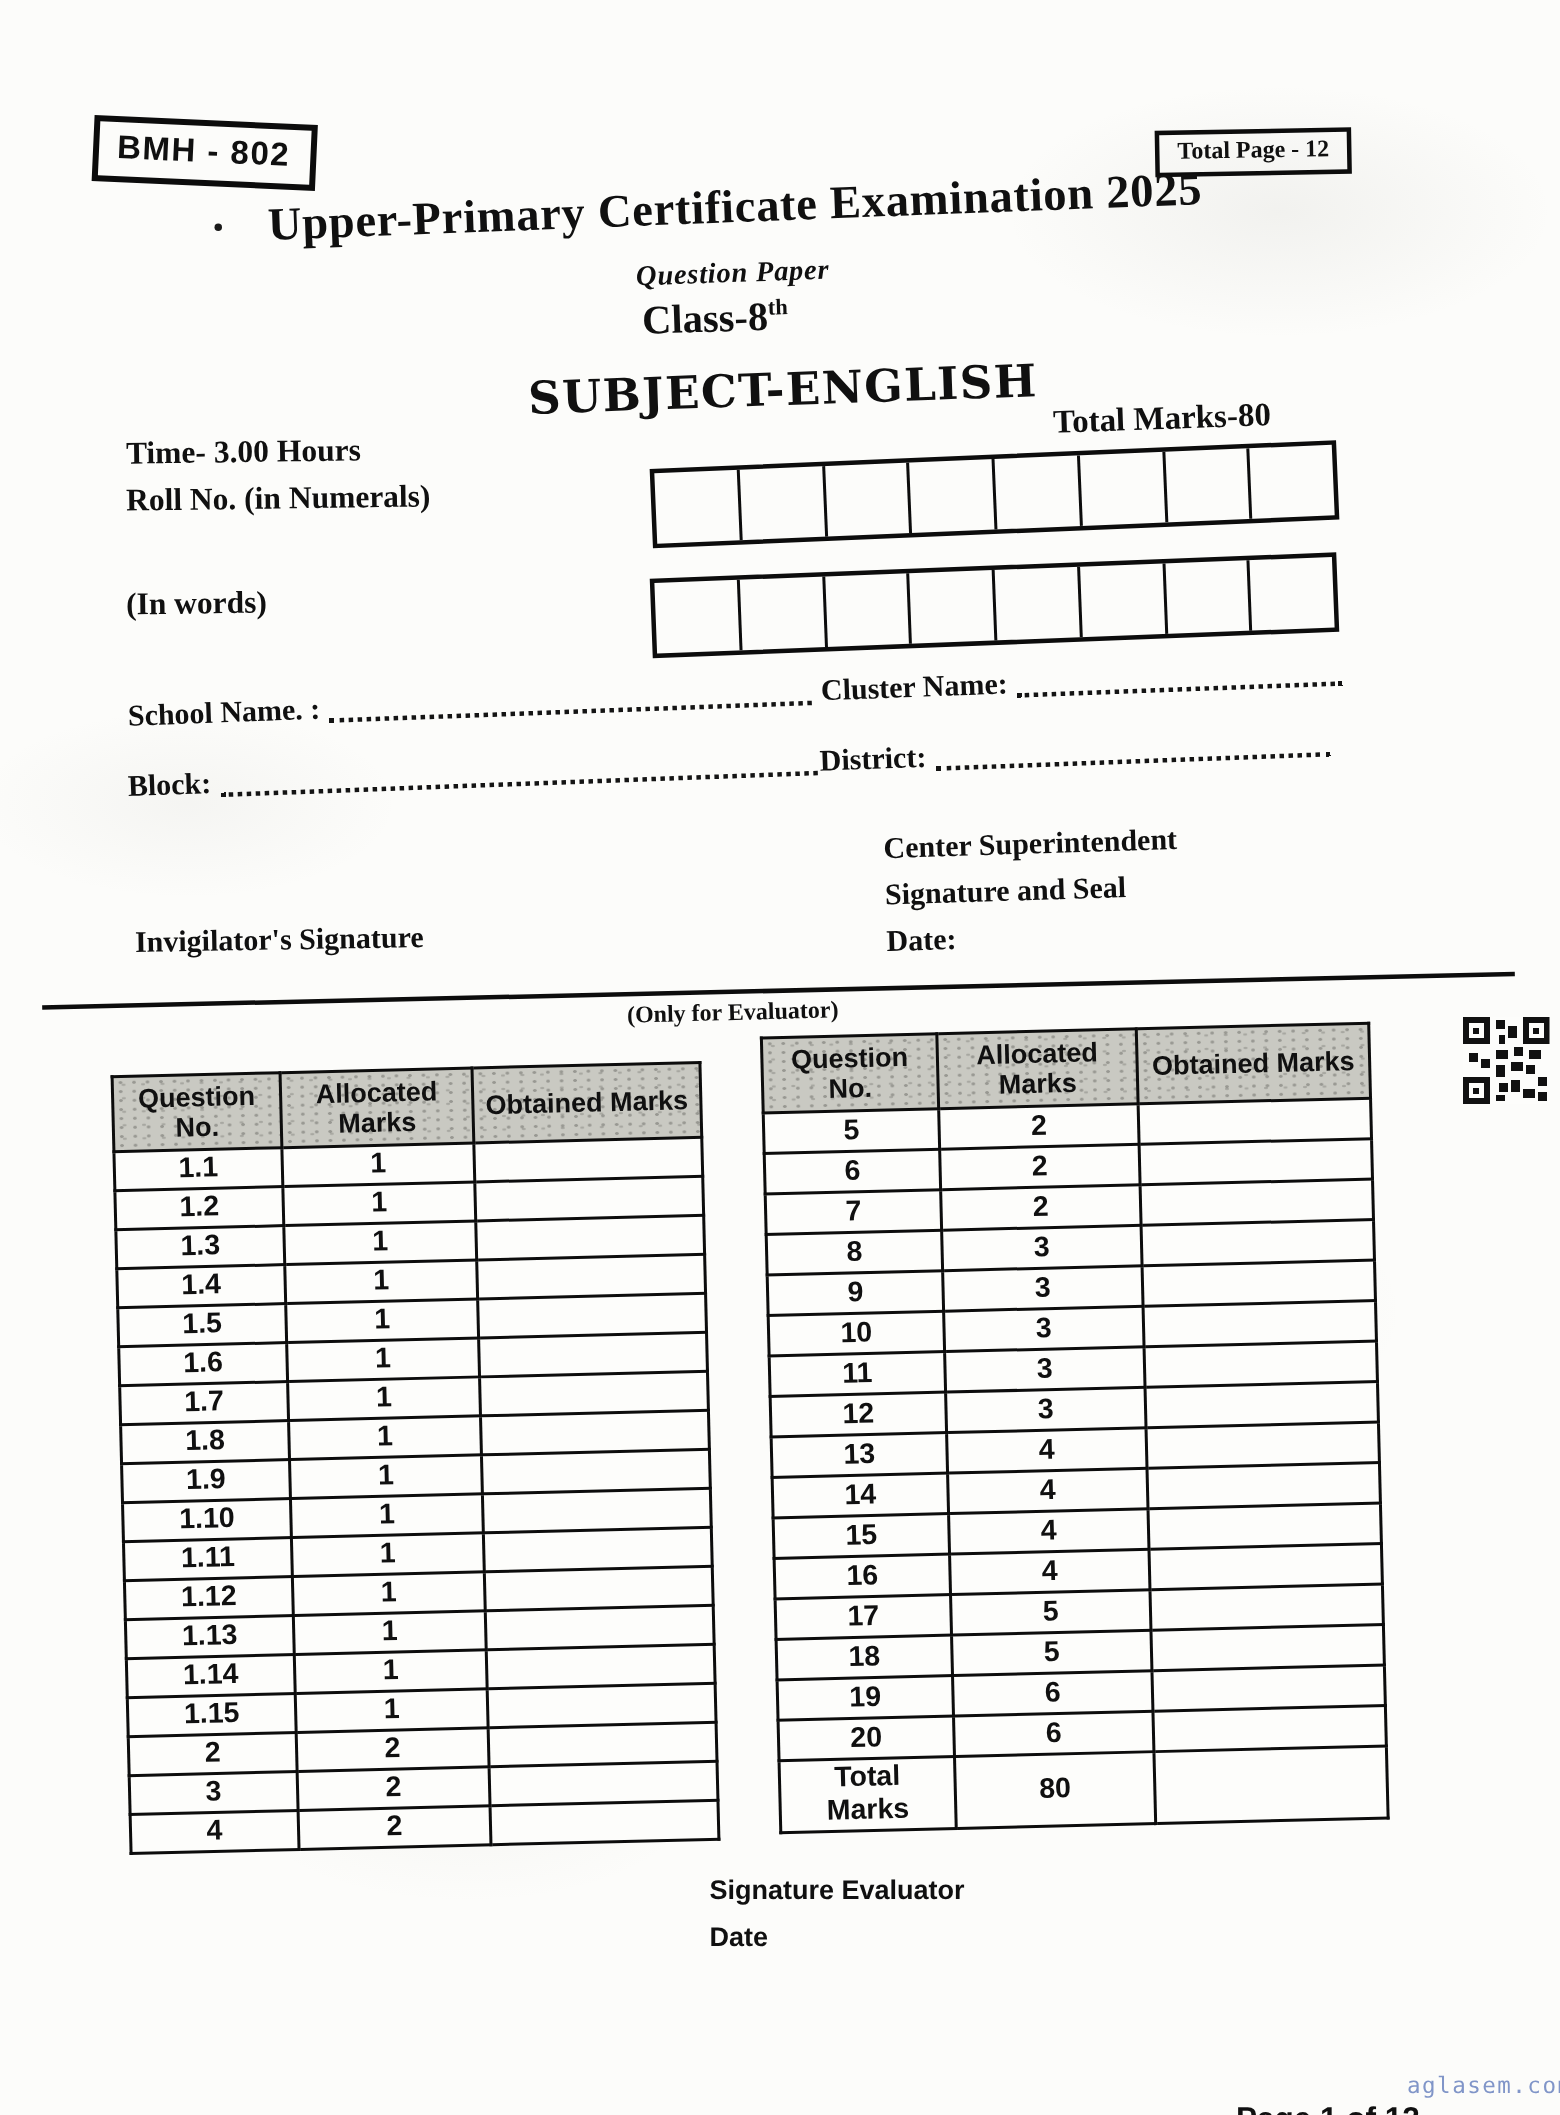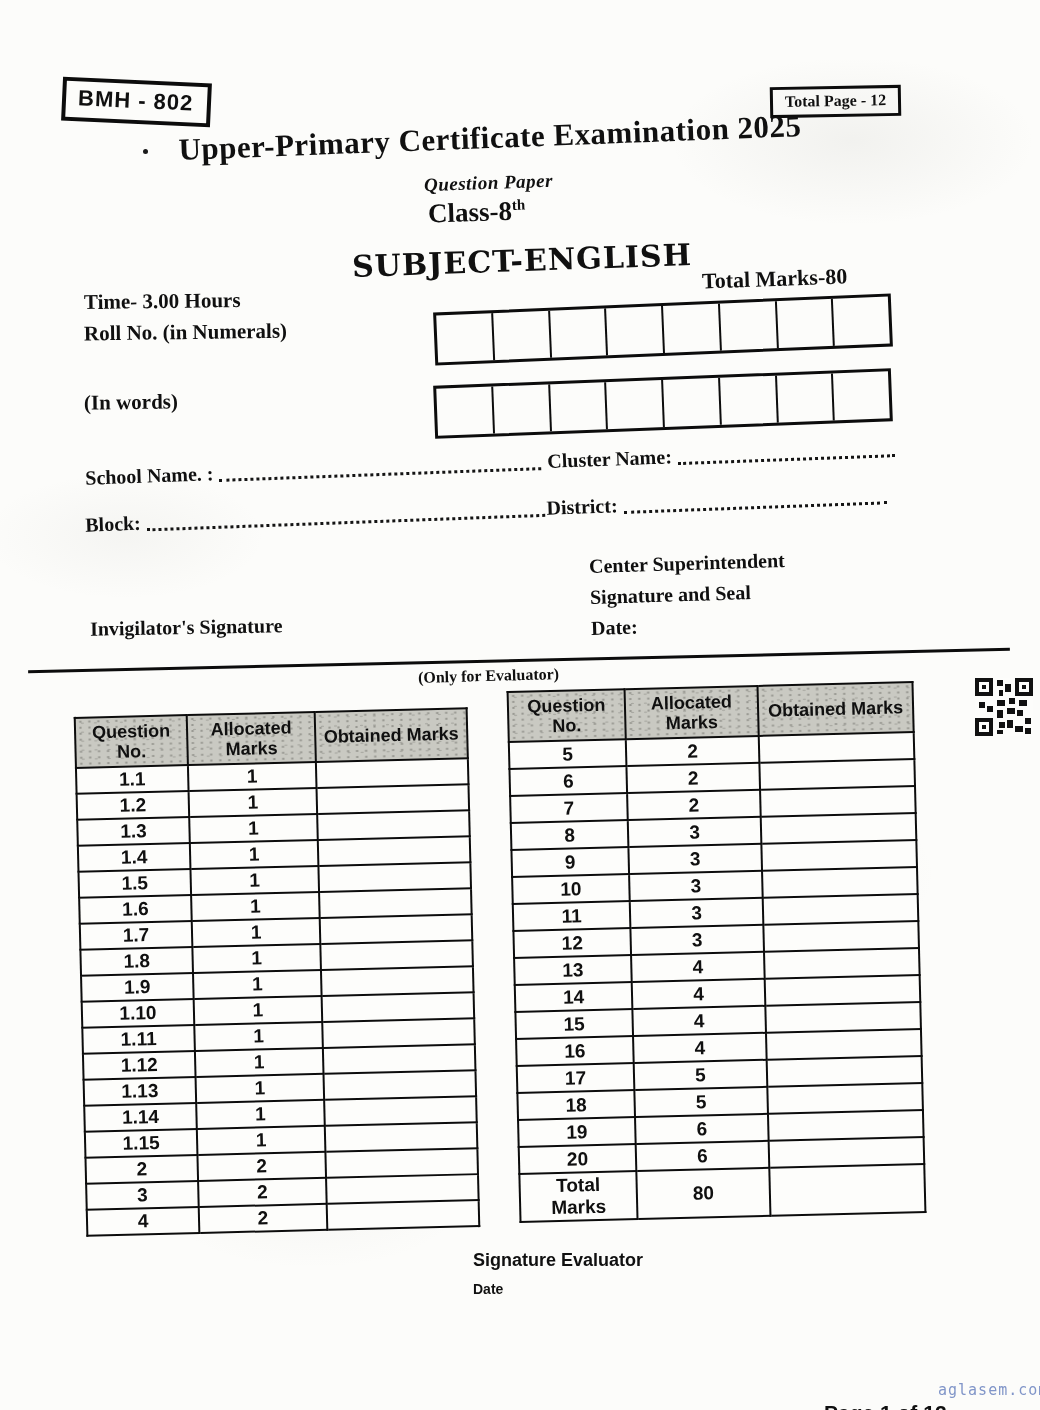--- a/index.html
+++ b/index.html
@@ -104,21 +104,21 @@
   .table-left{ left:80px;  top:712px; transform:rotate(-1.4deg); }
   .table-left td{ height:25px; }
   .table-right{ left:513px; top:686px; transform:rotate(-1.4deg); }
   .table-right td{ height:27px; }
   .c1l{ width:112px; } .c2l{ width:128px; } .c3l{ width:152px; }
   .c1r{ width:117px; } .c2r{ width:133px; } .c3r{ width:155px; }
 
   .qr{ left:975px; top:678px; width:58px; height:58px; }
 
   .sig-eval{ left:473px; top:1250px; font-family:"Liberation Sans", sans-serif; font-weight:bold; font-size:18px;text-align:right; }
-  .sig-date{ left:473px; top:1281px; font-family:"Liberation Sans", sans-serif; font-weight:bold; font-size:14px; }
+  .sig-date{ left:473px; top:1281px; font-family:"Liberation Sans", sans-serif; font-weight:bold; font-size:18px; }
 
   .page-num{ left:824px; top:1375px; font-family:"Liberation Sans", sans-serif; font-weight:bold; font-size:21px;margin-top:26px; }
   .watermark{ left:938px; top:1381px; font-family:"DejaVu Sans Mono", monospace; font-size:15px; color:#8095c8; letter-spacing:1px; }
 </style>
 </head>
 <body>
 
 <div id="paper">
 
   <div class="abs code-box">BMH - 802</div>

